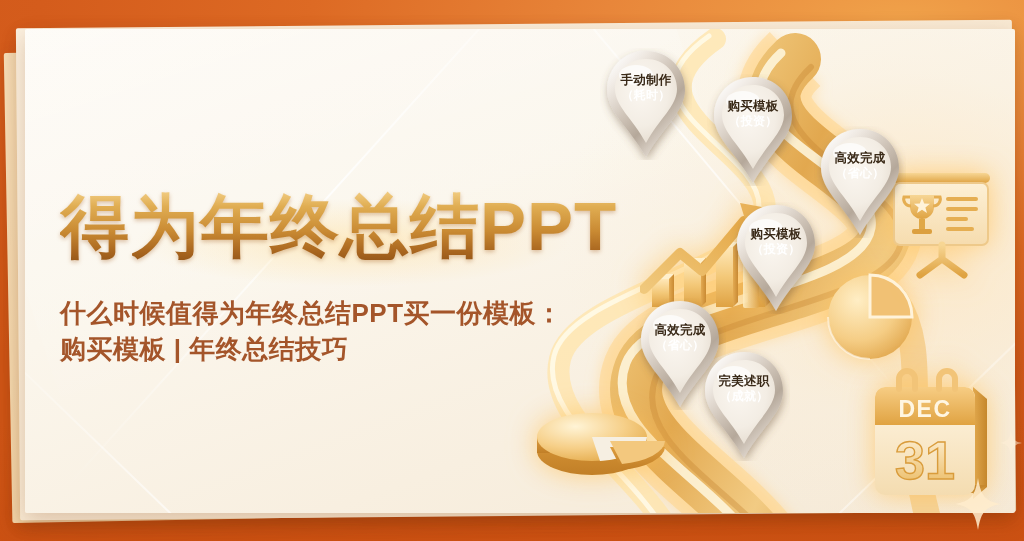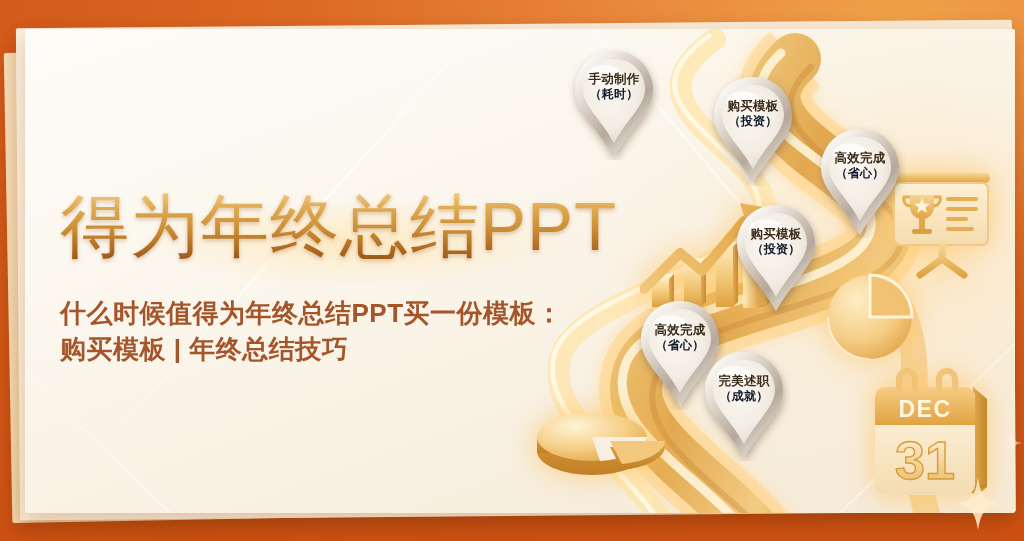--- a/index.html
+++ b/index.html
@@ -60,21 +60,21 @@
     transform:rotate(-18deg);opacity:.55;
   }
   .wash-right{
     position:absolute;right:0;top:0;width:520px;height:484px;
     background:radial-gradient(90% 80% at 80% 45%, rgba(253,231,196,.85) 0%, rgba(250,238,217,.35) 45%, rgba(255,255,255,0) 75%);
   }
 
   
   .title-block{position:absolute;left:60px;top:190px;width:580px;}
   .main-title{
-    font-size:69px;font-weight:normal;letter-spacing:1px;line-height:1.08;
+    font-size:69px;font-weight:bold;letter-spacing:1px;line-height:1.08;
     background:linear-gradient(180deg,#f3cf86 0%,#e0ad52 22%,#c98a33 55%,#a9661f 82%,#8f5217 100%);
     -webkit-background-clip:text;background-clip:text;color:transparent;
     -webkit-text-fill-color:transparent;
     filter:drop-shadow(0 2px 2px rgba(160,90,25,.35));
     white-space:nowrap;
   }
   .title-glow{
     position:absolute;left:-18px;top:0px;width:620px;height:105px;
     background:radial-gradient(50% 60% at 50% 50%, rgba(255,224,160,.55), rgba(255,224,160,0) 70%);
     pointer-events:none;
@@ -91,21 +91,21 @@
   .deco{position:absolute;}
   .glow-soft{filter:drop-shadow(0 0 14px rgba(255,196,96,.75));}
 
   
   .pin{position:absolute;width:92px;height:112px;}
   .pin .pin-label{
     position:absolute;left:0;top:24px;width:92px;text-align:center;
     font-size:12.5px;font-weight:bold;color:#3a2a18;line-height:1.28;
     letter-spacing:.3px;pointer-events:none;
   }
-  .pin .pin-sub{font-size:12px;font-weight:bold;color:#0f172a;}
+  .pin .pin-sub{font-size:12px;font-weight:bold;color:#ffffff;}
 
   .sparkle{position:absolute;}
 </style>
 </head>
 <body>
 
 <div id="stage">
 
   <div class="bg-orange"></div>
   <div class="bg-orange-bottom"></div>
@@ -320,21 +320,21 @@
       <div class="main-title">得为年终总结PPT</div>
       <div class="subtitle">
         <div>什么时候值得为年终总结PPT买一份模板：</div>
         <div>购买模板 | 年终总结技巧</div>
       </div>
     </div>
 
   </div>
 
   <div id="pins-layer">
-      <div class="pin" style="left: 568px; top: 48px; font-family: Liberation Mono, monospace;"><svg width="92" height="112" viewBox="0 0 92 112">
+      <div class="pin" style="left: 600px; top: 48px;"><svg width="92" height="112" viewBox="0 0 92 112">
           <defs>
             <linearGradient id="pg0" x1="0.15" y1="0" x2="0.9" y2="1">
               <stop offset="0%" stop-color="#ffffff"></stop>
               <stop offset="18%" stop-color="#efe9e2"></stop>
               <stop offset="42%" stop-color="#cfc4b8"></stop>
               <stop offset="62%" stop-color="#b5a89a"></stop>
               <stop offset="82%" stop-color="#ded5cb"></stop>
               <stop offset="100%" stop-color="#9d9084"></stop>
             </linearGradient>
             <radialGradient id="pf0" cx="42%" cy="36%" r="68%">

